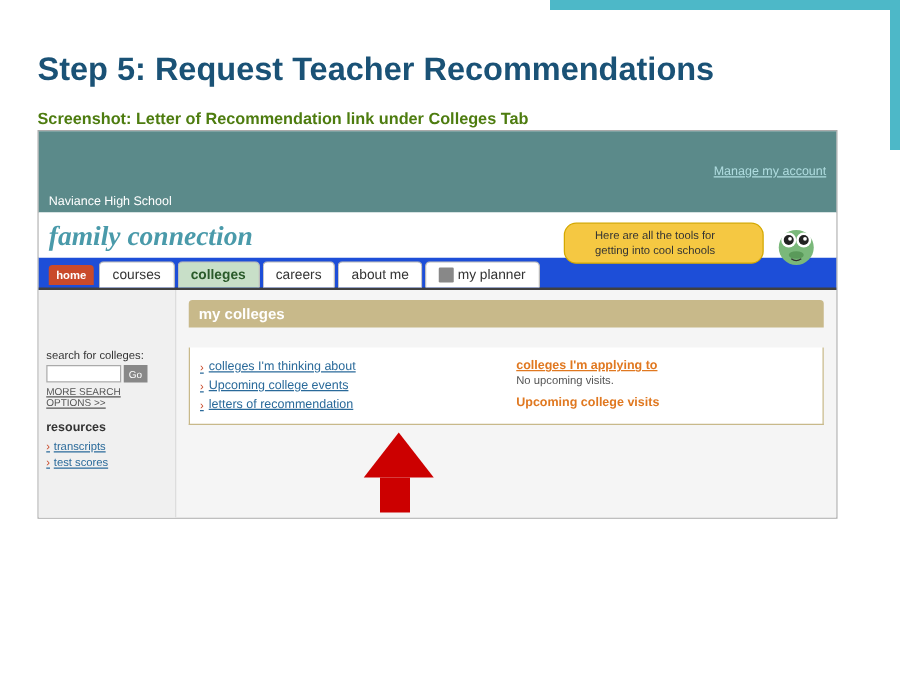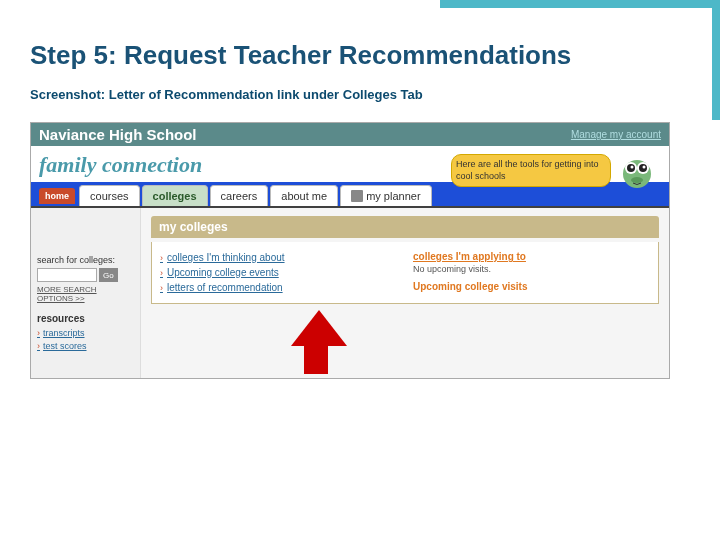--- a/index.html
+++ b/index.html
@@ -43,22 +43,22 @@
       font-weight: bold;
       color: #1a5276;
       font-family: 'Arial', sans-serif;
       margin-top: 20px;
       margin-bottom: 16px;
     }
 
     .screenshot-label {
       font-size: 13px;
       font-weight: bold;
-      color: #0c4a6e;
-      margin-bottom: 20px;
+      color: #4d7c0f;
+      margin-bottom: 2px;
     }
 
     
     .browser-mockup {
       border: 1px solid #aaa;
       background: #fff;
       width: 640px;
       font-family: Arial, sans-serif;
       font-size: 11px;
       position: relative;
@@ -68,22 +68,23 @@
     .nav-bar {
       background: #5b8a8a;
       color: #fff;
       display: flex;
       justify-content: space-between;
       align-items: center;
       padding: 3px 8px;
       font-size: 10px;
     }
     .nav-bar .site-name {
-      font-weight: bold;
-      font-size: 15px;
+      font-weight: normal;
+      font-size: 10px;
+      margin-top: 48px;
     }
     .nav-bar .logged-in {
       font-size: 10px;
     }
     .nav-bar .manage-link {
       color: #b0dde0;
       text-decoration: underline;
       cursor: pointer;
     }
     .nav-bar .logout-link {
@@ -113,21 +114,21 @@
       width: 44px;
       height: 44px;
     }
     .tooltip-bubble {
       position: absolute;
       right: 58px;
       top: 8px;
       background: #f5c842;
       border: 1px solid #d4a800;
       border-radius: 10px;
-      padding: 4px 4px;
+      padding: 4px 24px;
       font-size: 9px;
       color: #333;
       max-width: 160px;
       line-height: 1.3;
     }
 
     
     .nav-tabs {
       display: flex;
       align-items: center;
@@ -252,21 +253,21 @@
       padding: 8px 10px;
     }
 
     .my-colleges-header {
       background: #c8b98a;
       color: #fff;
       font-size: 12px;
       font-weight: bold;
       padding: 4px 8px;
       border-radius: 3px 3px 0 0;
-      margin-bottom: 4px;
+      margin-bottom: 16px;
     }
 
     .my-colleges-content {
       border: 1px solid #c8b98a;
       border-top: none;
       padding: 8px;
       background: #fff;
     }
 
     .colleges-grid {

